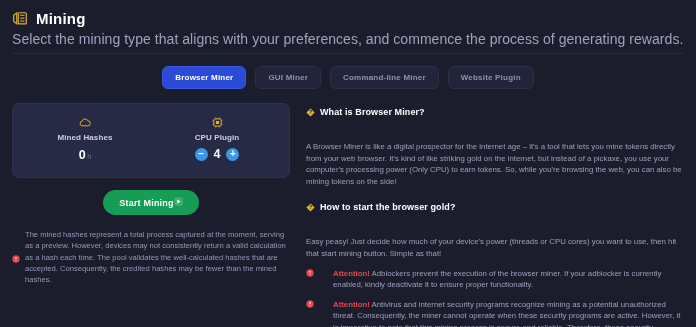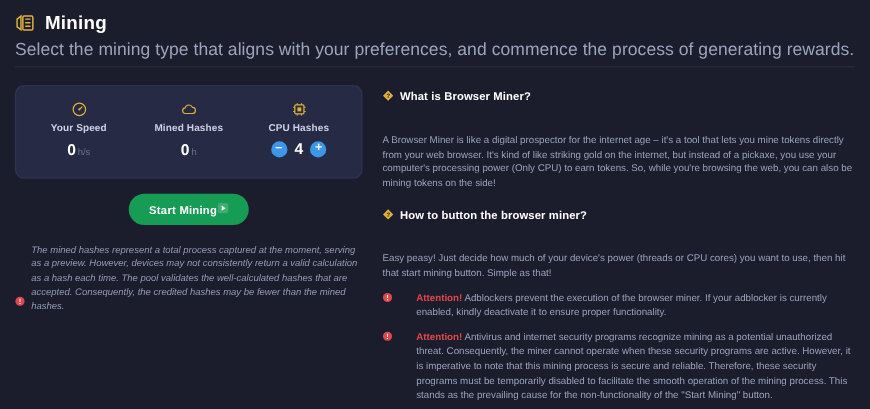--- a/index.html
+++ b/index.html
@@ -81,21 +81,21 @@
   .start-btn {
     background: #169c55; color: #ffffff; border: none; border-radius: 20px;
     font-size: 9px; font-weight: bold; letter-spacing: .2px;
     padding: 7px 16px; display: flex; align-items: center; gap: 0;
     cursor: pointer;
   }
   .start-btn .play { display: block; }
 
   
   .notice {
-    margin-top: 14px; display: flex; gap: 5px; align-items: flex-end; font-style: italic;
+    margin-top: 14px; display: flex; gap: 5px; align-items: center;
   }
   .notice-icon { flex: none; margin-top: 1px; }
   .notice-text { font-size: 7.6px; color: #9499b6; line-height: 11.3px; }
 
   
   .qa-block { margin-bottom: 11px; }
   .qa-head { display: flex; align-items: center; gap: 5px; }
   .qa-head-text {
     font-size: 9px; font-weight: bold; color: #ffffff; letter-spacing: .1px;
   }
@@ -124,40 +124,33 @@
           <line x1="9.6" y1="9.6" x2="14.6" y2="9.6" stroke="#e0b13a" stroke-width="1.3"></line>
           <line x1="9.6" y1="13" x2="14.6" y2="13" stroke="#e0b13a" stroke-width="1.3"></line>
         </svg>
       </span>
       <span class="page-title">Mining</span>
     </div>
     <div class="subtitle">Select the mining type that aligns with your preferences, and commence the process of generating rewards.</div>
     <div class="divider"></div>
   </div>
 
+  <div class="tabs">
+    <div class="tab active">Browser Miner</div>
+    <div class="tab">GUI Miner</div>
+    <div class="tab">Command-line Miner</div>
+    <div class="tab">Website Plugin</div>
+  </div>
 
   <div class="body">
 
     <div class="col-left">
 
       <div class="stats-card">
 
-        <div class="stat">
-          <div class="stat-icon">
-            <svg width="13" height="13" viewBox="0 0 20 20" xmlns="http://www.w3.org/2000/svg">
-              <circle cx="10" cy="10" r="7.6" fill="none" stroke="#e0b13a" stroke-width="1.5"></circle>
-              <path d="M10 10 L13.2 7.1" stroke="#e0b13a" stroke-width="1.5" stroke-linecap="round"></path>
-              <circle cx="10" cy="10" r="1.3" fill="#e0b13a"></circle>
-            </svg>
-          </div>
-          <div class="stat-label">Your Speed</div>
-          <div class="stat-value">
-            <span>0</span><span class="stat-unit">h/s</span>
-          </div>
-        </div>
 
         <div class="stat">
           <div class="stat-icon">
             <svg width="14" height="13" viewBox="0 0 22 20" xmlns="http://www.w3.org/2000/svg">
               <path d="M6.2 15.2 A3.6 3.6 0 0 1 6.4 8.1 A4.9 4.9 0 0 1 15.6 7.4 A3.9 3.9 0 0 1 15.4 15.2 Z" fill="none" stroke="#e0b13a" stroke-width="1.5" stroke-linejoin="round"></path>
             </svg>
           </div>
           <div class="stat-label">Mined Hashes</div>
           <div class="stat-value">
             <span>0</span><span class="stat-unit">h</span>
@@ -172,21 +165,21 @@
               <line x1="7.4" y1="2.3" x2="7.4" y2="4.4" stroke="#e0b13a" stroke-width="1.2"></line>
               <line x1="12.6" y1="2.3" x2="12.6" y2="4.4" stroke="#e0b13a" stroke-width="1.2"></line>
               <line x1="7.4" y1="15.6" x2="7.4" y2="17.7" stroke="#e0b13a" stroke-width="1.2"></line>
               <line x1="12.6" y1="15.6" x2="12.6" y2="17.7" stroke="#e0b13a" stroke-width="1.2"></line>
               <line x1="2.3" y1="7.4" x2="4.4" y2="7.4" stroke="#e0b13a" stroke-width="1.2"></line>
               <line x1="2.3" y1="12.6" x2="4.4" y2="12.6" stroke="#e0b13a" stroke-width="1.2"></line>
               <line x1="15.6" y1="7.4" x2="17.7" y2="7.4" stroke="#e0b13a" stroke-width="1.2"></line>
               <line x1="15.6" y1="12.6" x2="17.7" y2="12.6" stroke="#e0b13a" stroke-width="1.2"></line>
             </svg>
           </div>
-          <div class="stat-label">CPU Hashes</div>
+          <div class="stat-label">CPU Plugin</div>
           <div class="stepper">
             <button class="step-btn">–</button>
             <span class="step-val">4</span>
             <button class="step-btn">+</button>
           </div>
         </div>
 
       </div>
 
       <div class="start-wrap">
@@ -230,21 +223,21 @@
       </div>
 
       <div class="qa-block">
         <div class="qa-head">
           <span>
             <svg width="9" height="9" viewBox="0 0 14 14" xmlns="http://www.w3.org/2000/svg">
               <path d="M7 0.6 L13.4 7 L7 13.4 L0.6 7 Z" fill="#e0b13a"></path>
               <text x="7" y="9.9" font-size="8" font-family="Liberation Sans, sans-serif" font-weight="bold" fill="#2a2410" text-anchor="middle">?</text>
             </svg>
           </span>
-          <span class="qa-head-text">How to button the browser miner?</span>
+          <span class="qa-head-text">How to start the browser gold?</span>
         </div>
         <div class="qa-body">Easy peasy! Just decide how much of your device's power (threads or CPU cores) you want to use, then hit that start mining button. Simple as that!</div>
 
         <div class="attention">
           <span class="attention-icon">
             <svg width="8" height="8" viewBox="0 0 14 14" xmlns="http://www.w3.org/2000/svg">
               <circle cx="7" cy="7" r="6.4" fill="#e0474c"></circle>
               <rect x="6.3" y="3.1" width="1.4" height="4.8" rx="0.7" fill="#ffffff"></rect>
               <circle cx="7" cy="10" r="0.85" fill="#ffffff"></circle>
             </svg>

